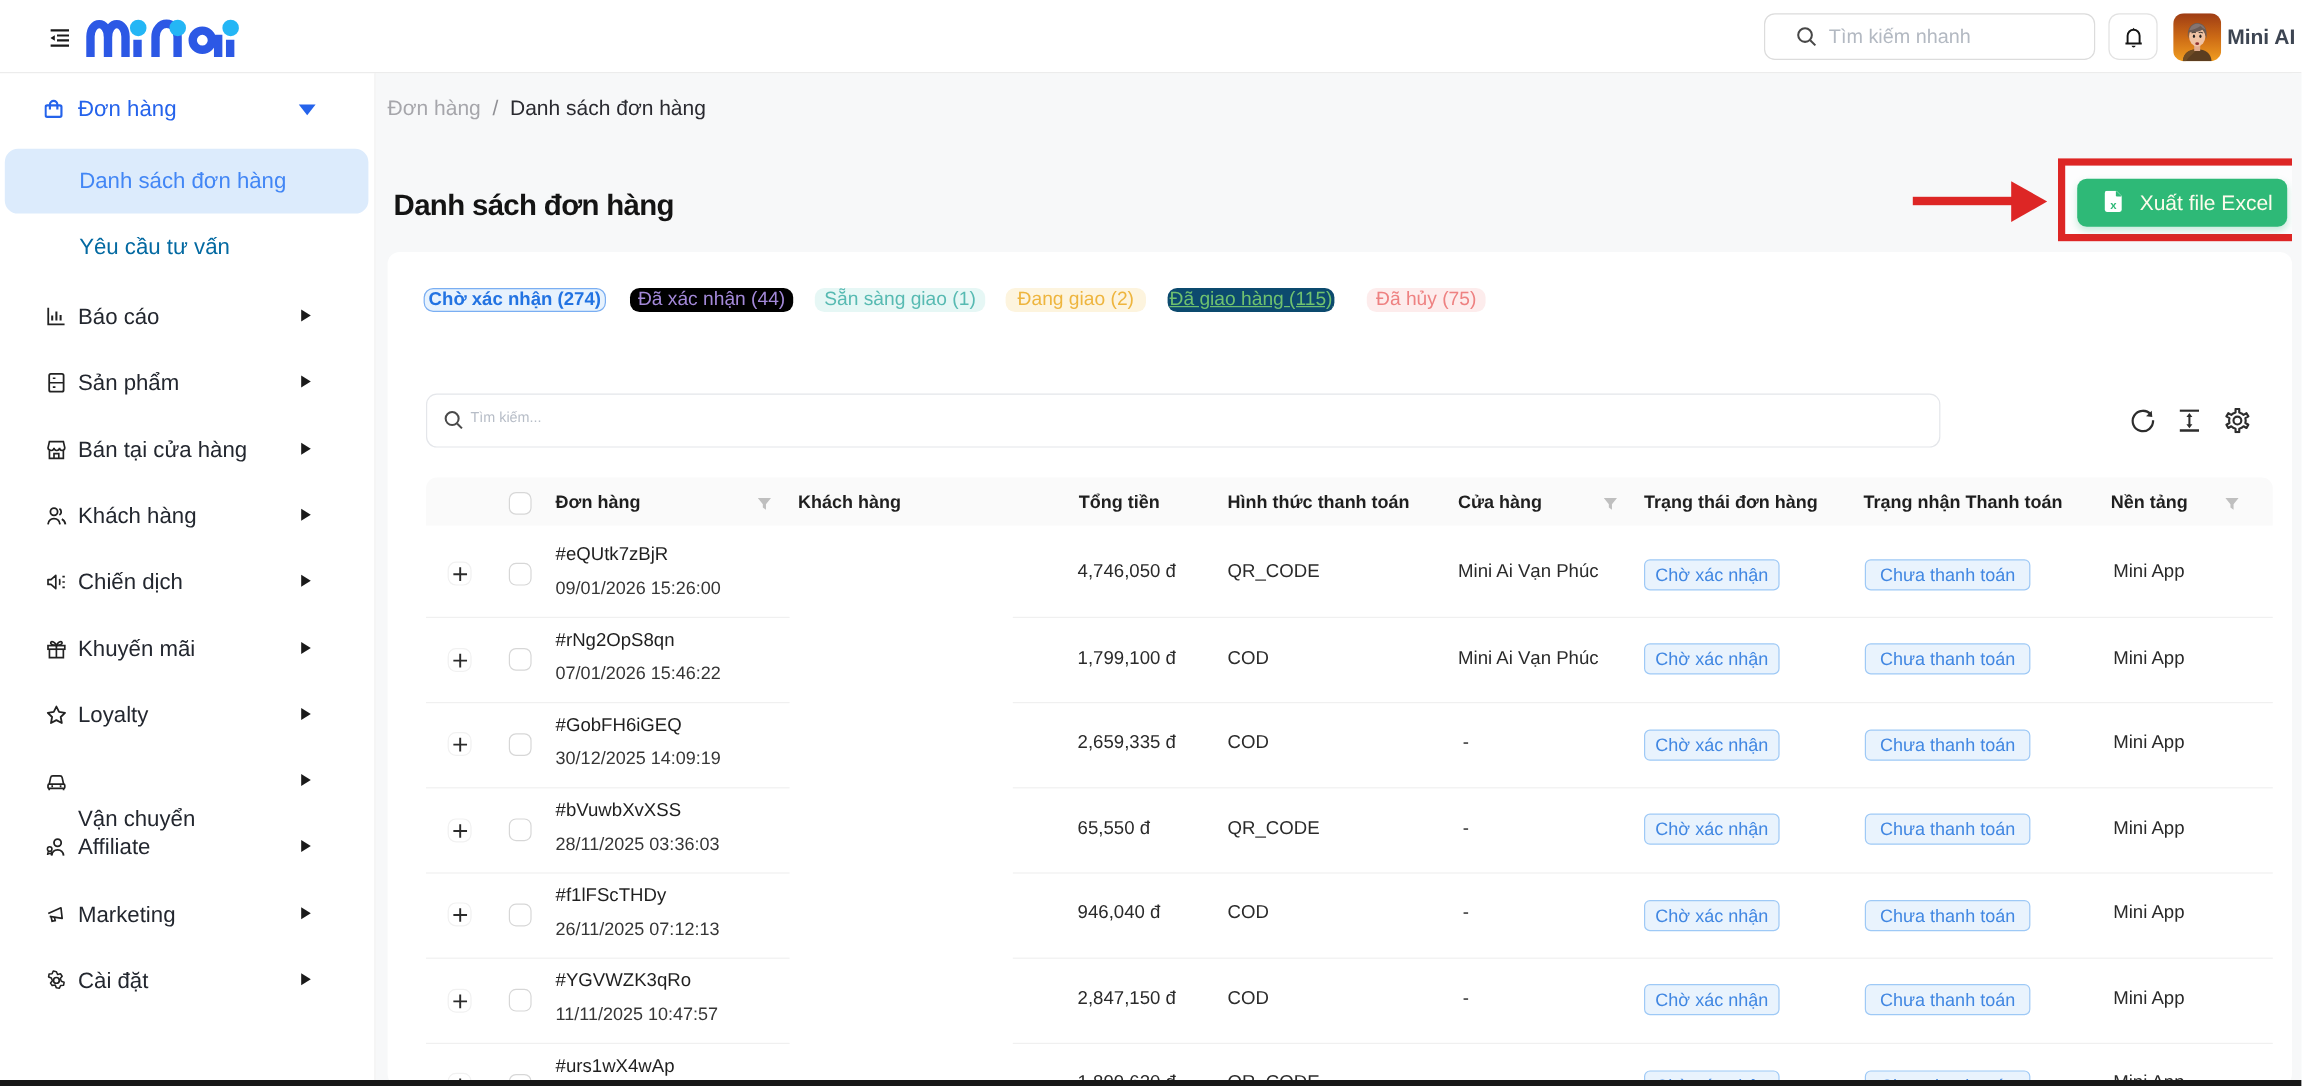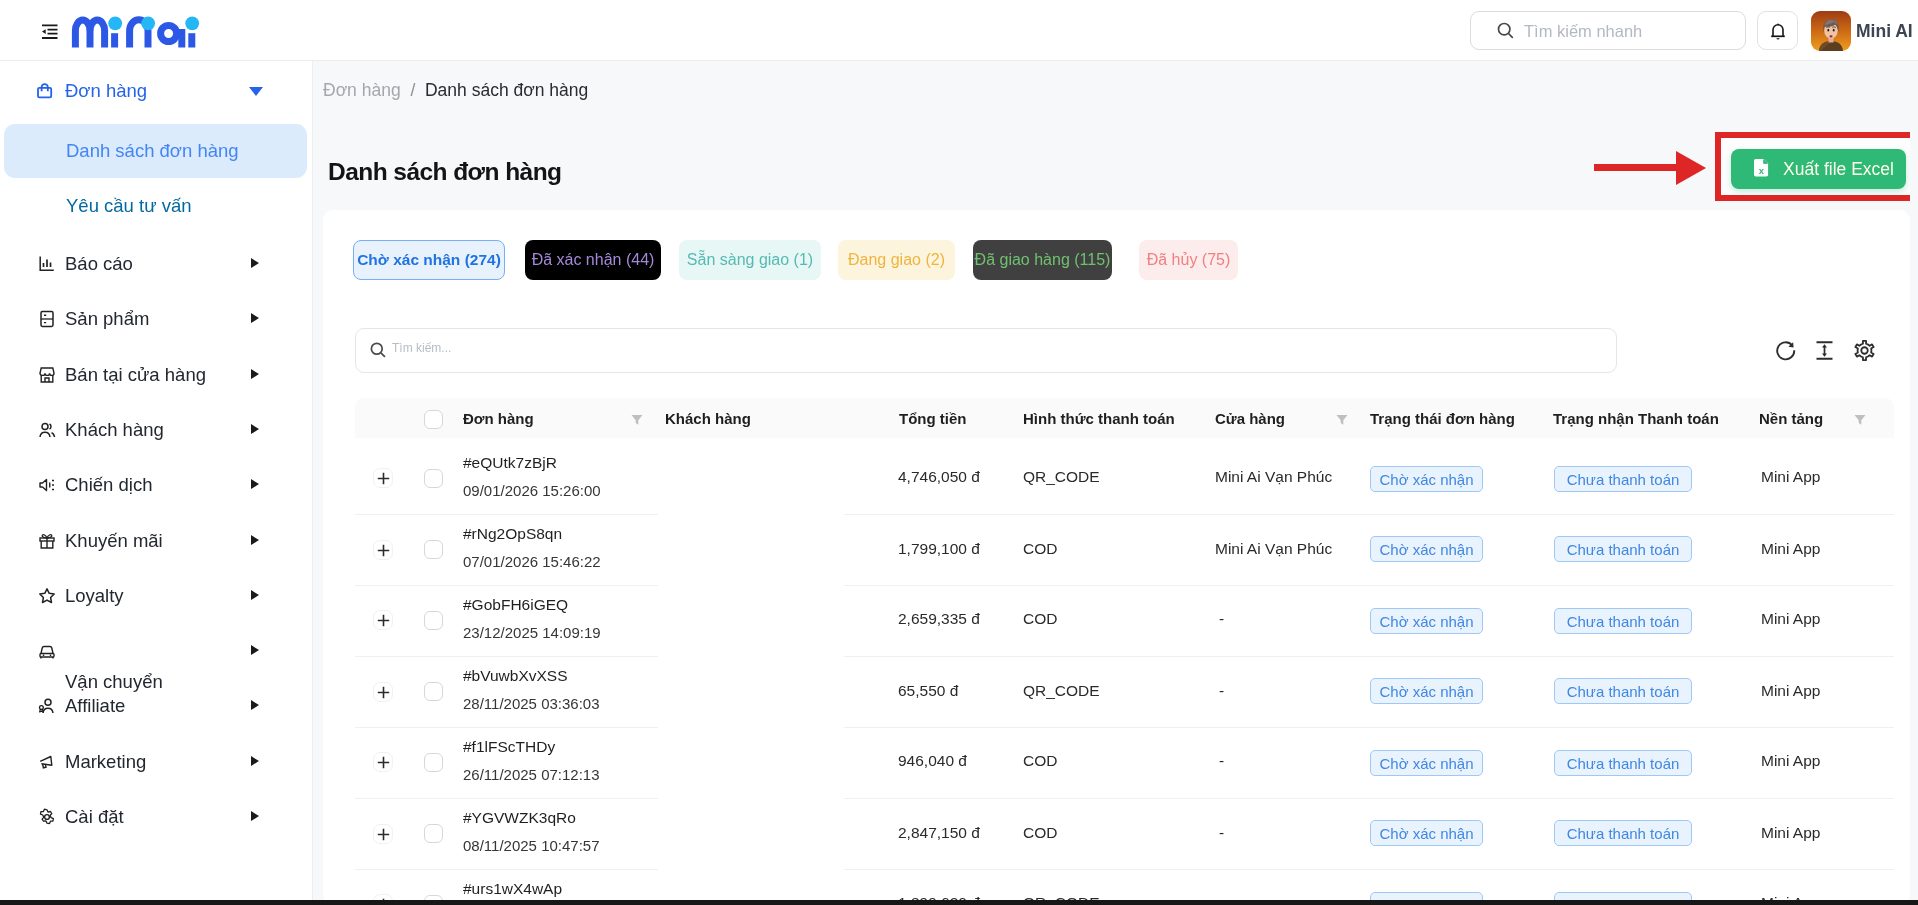--- a/index.html
+++ b/index.html
@@ -8,21 +8,21 @@
   
   #topbar { position:absolute; left:0; top:0; width:1918px; height:61px; background:#fff; border-bottom:1px solid #ececec; z-index:5; }
   
   #sidebar { position:absolute; left:0; top:61px; width:313px; height:844px; background:#fff; border-right:1px solid #eeeeee; z-index:4; }
   .sicon { position:absolute; left:37px; }
   .slab { position:absolute; left:65px; font-size:18.5px; color:#23272f; white-space:nowrap; }
   .sarr { position:absolute; left:251px; width:0; height:0; border-left:8px solid #1a1a1a; border-top:5.5px solid transparent; border-bottom:5.5px solid transparent; }
   
   #contentbg { position:absolute; left:313px; top:61px; width:1605px; height:844px; background:#f7f8f9; }
   #card { position:absolute; left:323px; top:210px; width:1587px; height:695px; background:#fff; border-radius:10px; }
-  .tab { position:absolute; top:240px; height:40px; border-radius:8px; font-size:16px; display:flex; align-items:center; justify-content:center; white-space:nowrap; }
+  .tab { position:absolute; top:240px; height:20px; border-radius:8px; font-size:16px; display:flex; align-items:center; justify-content:center; white-space:nowrap; }
   .chip { position:absolute; height:26px; border:1px solid #9ec9f6; background:#e9f3fd; color:#4187e2; border-radius:5px; font-size:15px; display:flex; align-items:center; justify-content:center; white-space:nowrap; }
   .c1 { left:1370px; width:113px; }
   .c2 { left:1554px; width:138px; }
   .plus { position:absolute; left:373px; width:20px; height:20px; border:1px solid #f1f1f1; border-radius:7px; display:flex; align-items:center; justify-content:center; }
   .cb { position:absolute; left:424px; width:19px; height:19px; border:1.5px solid #d7d7d7; border-radius:6px; background:#fff; }
   .id { left:463px; color:#1f1f1f; }
   .dt { left:463px; color:#363636; font-size:15px; }
   .amt { left:898px; }
   .mth { left:1023px; }
   .sto { left:1215px; }
@@ -190,21 +190,21 @@
     <path d="M10.6.4 15 4.8h-4.4Z" fill="#2eb977"></path>
     <text x="8.3" y="15.3" font-size="9.5" font-weight="bold" fill="#2eb977" text-anchor="middle" font-family="Liberation Sans">x</text>
   </svg>
 <div class="abs" style="left:1775px;top:159px;font-size:17.5px;color:#fdfcec;width:127px;text-align:center;">Xuất file Excel</div>
 
 <div id="card"></div>
 <div class="tab" style="left:353px;width:152px;background:#e7f2fd;border:1.5px solid #7aaef2;color:#2273e2;font-weight:bold;font-size:15.5px;">Chờ xác nhận (274)</div>
 <div class="tab" style="left:525px;width:136px;background:#000000;color:#a489d9;">Đã xác nhận (44)</div>
 <div class="tab" style="left:679px;width:142px;background:#e6f7f5;color:#57bab2;">Sẵn sàng giao (1)</div>
 <div class="tab" style="left:838px;width:117px;background:#fdf4de;color:#eeb53e;">Đang giao (2)</div>
-<div class="tab" style="left:973px;width:139px;background:#404040;color:#6fc16f;">Đã giao hàng (115)</div>
+<div class="tab" style="left:973px;width:139px;background:#0c4a6e;color:#6fc16f;text-decoration:underline;">Đã giao hàng (115)</div>
 <div class="tab" style="left:1139px;width:99px;background:#fdecec;color:#ee8181;">Đã hủy (75)</div>
 
 <div class="abs" style="left:355px;top:328px;width:1262px;height:45px;border:1px solid #e4e6ea;border-radius:9px;background:#fff;"></div>
 <svg class="abs" style="left:369px;top:341px" width="19" height="19" viewBox="0 0 20 20">
     <circle cx="8.2" cy="8.2" r="5.7" stroke="#4a4a4a" stroke-width="1.8" fill="none"></circle>
     <path d="M12.5 12.5l4.3 4.3" stroke="#4a4a4a" stroke-width="1.8"></path>
   </svg>
 <div class="abs" style="left:392px;top:341px;font-size:12px;color:#b7bdc7;">Tìm kiếm...</div>
 
 <svg class="abs" style="left:1776px;top:341px" width="20" height="20" viewBox="0 0 20 20">
@@ -273,21 +273,21 @@
   <div class="t plat" style="top:540px">Mini App</div>
   <div class="divi" style="top:585px;left:355px;width:303px"></div>
   <div class="divi" style="top:585px;left:844px;width:1050px"></div>
   <div class="plus" style="top:610px">
     <svg width="13" height="13" viewBox="0 0 13 13">
       <path d="M6.5 .8V12.2M.8 6.5H12.2" stroke="#2b2b2b" stroke-width="1.6"></path>
     </svg>
   </div>
   <div class="cb" style="top:611px"></div>
   <div class="t id" style="top:596px">#GobFH6iGEQ</div>
-  <div class="t dt" style="top:624px">23/12/2025 14:09:19</div>
+  <div class="t dt" style="top:624px">30/12/2025 14:09:19</div>
   <div class="t amt" style="top:610px">2,659,335 đ</div>
   <div class="t mth" style="top:610px">COD</div>
   <div class="t sto" style="top:610px;left:1219px">-</div>
   <div class="chip c1" style="top:608px">Chờ xác nhận</div>
   <div class="chip c2" style="top:608px">Chưa thanh toán</div>
   <div class="t plat" style="top:610px">Mini App</div>
   <div class="divi" style="top:656px;left:355px;width:303px"></div>
   <div class="divi" style="top:656px;left:844px;width:1050px"></div>
   <div class="plus" style="top:682px">
     <svg width="13" height="13" viewBox="0 0 13 13">
@@ -321,21 +321,21 @@
   <div class="t plat" style="top:752px">Mini App</div>
   <div class="divi" style="top:798px;left:355px;width:303px"></div>
   <div class="divi" style="top:798px;left:844px;width:1050px"></div>
   <div class="plus" style="top:824px">
     <svg width="13" height="13" viewBox="0 0 13 13">
       <path d="M6.5 .8V12.2M.8 6.5H12.2" stroke="#2b2b2b" stroke-width="1.6"></path>
     </svg>
   </div>
   <div class="cb" style="top:824px"></div>
   <div class="t id" style="top:809px">#YGVWZK3qRo</div>
-  <div class="t dt" style="top:837px">08/11/2025 10:47:57</div>
+  <div class="t dt" style="top:837px">11/11/2025 10:47:57</div>
   <div class="t amt" style="top:824px">2,847,150 đ</div>
   <div class="t mth" style="top:824px">COD</div>
   <div class="t sto" style="top:824px;left:1219px">-</div>
   <div class="chip c1" style="top:820px">Chờ xác nhận</div>
   <div class="chip c2" style="top:820px">Chưa thanh toán</div>
   <div class="t plat" style="top:824px">Mini App</div>
   <div class="divi" style="top:869px;left:355px;width:303px"></div>
   <div class="divi" style="top:869px;left:844px;width:1050px"></div>
   <div class="plus" style="top:894px">
     <svg width="13" height="13" viewBox="0 0 13 13">

